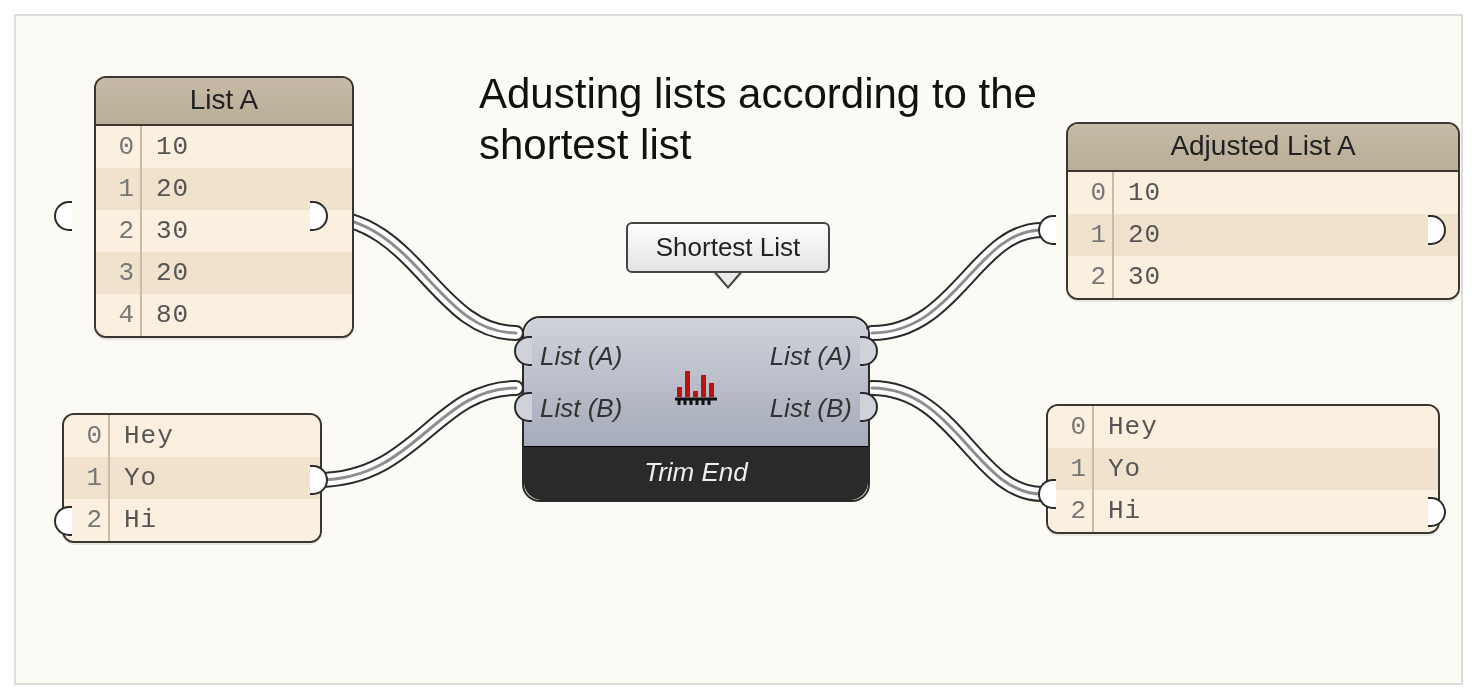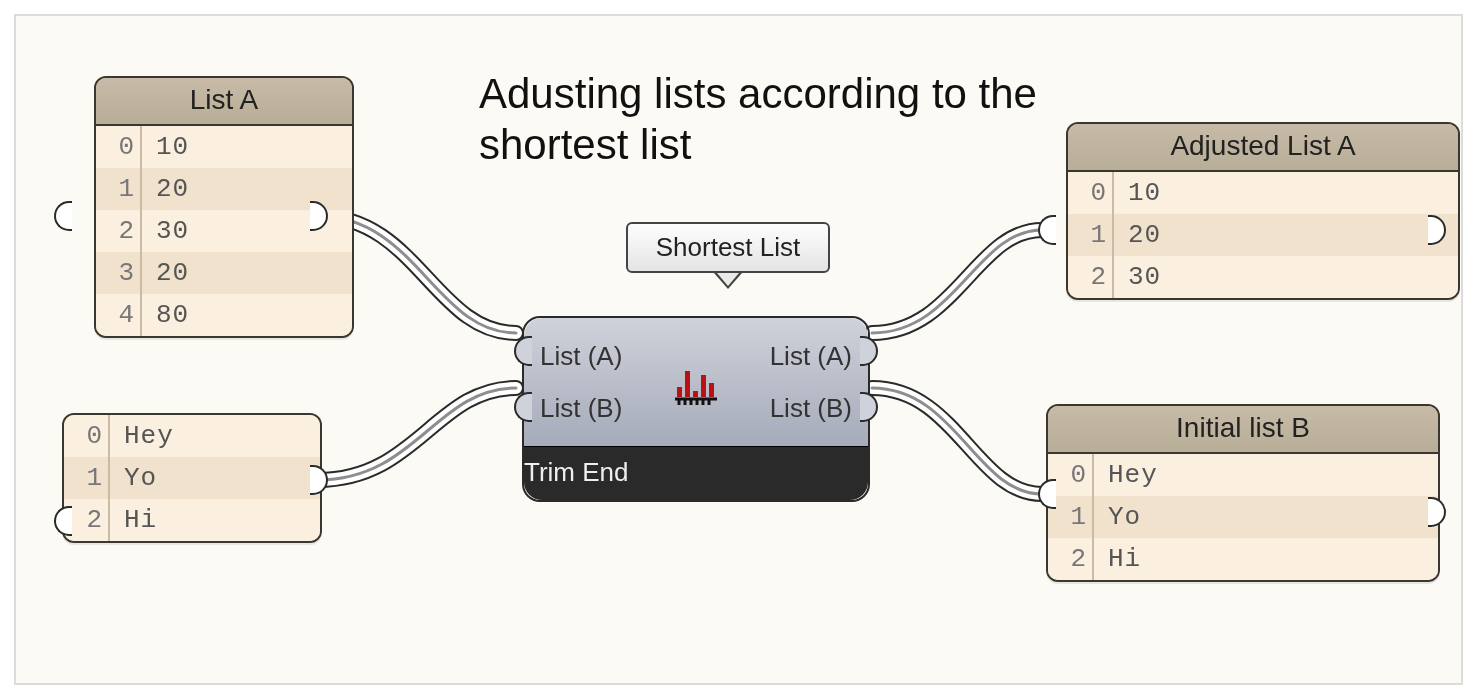--- a/index.html
+++ b/index.html
@@ -94,20 +94,21 @@
 
   
   .comp {
     position: absolute;
     left: 506px;
     top: 300px;
     width: 344px;
     border: 2px solid #2a2a2a;
     border-radius: 18px;
     overflow: visible;
+    font-style: italic;
   }
   .comp-body {
     background: linear-gradient(#cfd2da, #a6abba);
     border-radius: 18px 18px 0 0;
     display: flex;
     align-items: stretch;
     height: 128px;
   }
   .comp-col {
     flex: 1;
@@ -121,21 +122,21 @@
   .comp-col.right { text-align: right; }
   .comp-icon {
     width: 60px;
     display: flex;
     align-items: center;
     justify-content: center;
   }
   .comp-footer {
     background: #2a2a2a;
     color: #eee;
-    text-align: left;
+    text-align: center;
     font-size: 26px;
     padding: 10px 0 12px 0;
     border-radius: 0 0 18px 18px;
     border-top: 1px solid #000;
   }
   
   .port {
     position: absolute;
     width: 18px;
     height: 30px;
@@ -289,21 +290,20 @@
       <div class="row">
           <span class="cell-index">2</span>
           <span class="cell-value">30</span>
         </div>
     </div>
   </div>
   <div class="grip left" style="left:1022px; top:199px;"></div>
   <div class="grip right" style="left:1412px; top:199px;"></div>
 
   <div class="panel" style="left:1030px; top:388px; width:390px;">
-    <div class="panel-header">Initial list B</div>
     <div class="panel-body">
       <div class="vline"></div>
       <div class="row">
           <span class="cell-index">0</span>
           <span class="cell-value">Hey</span>
         </div>
       <div class="row">
           <span class="cell-index">1</span>
           <span class="cell-value">Yo</span>
         </div>

